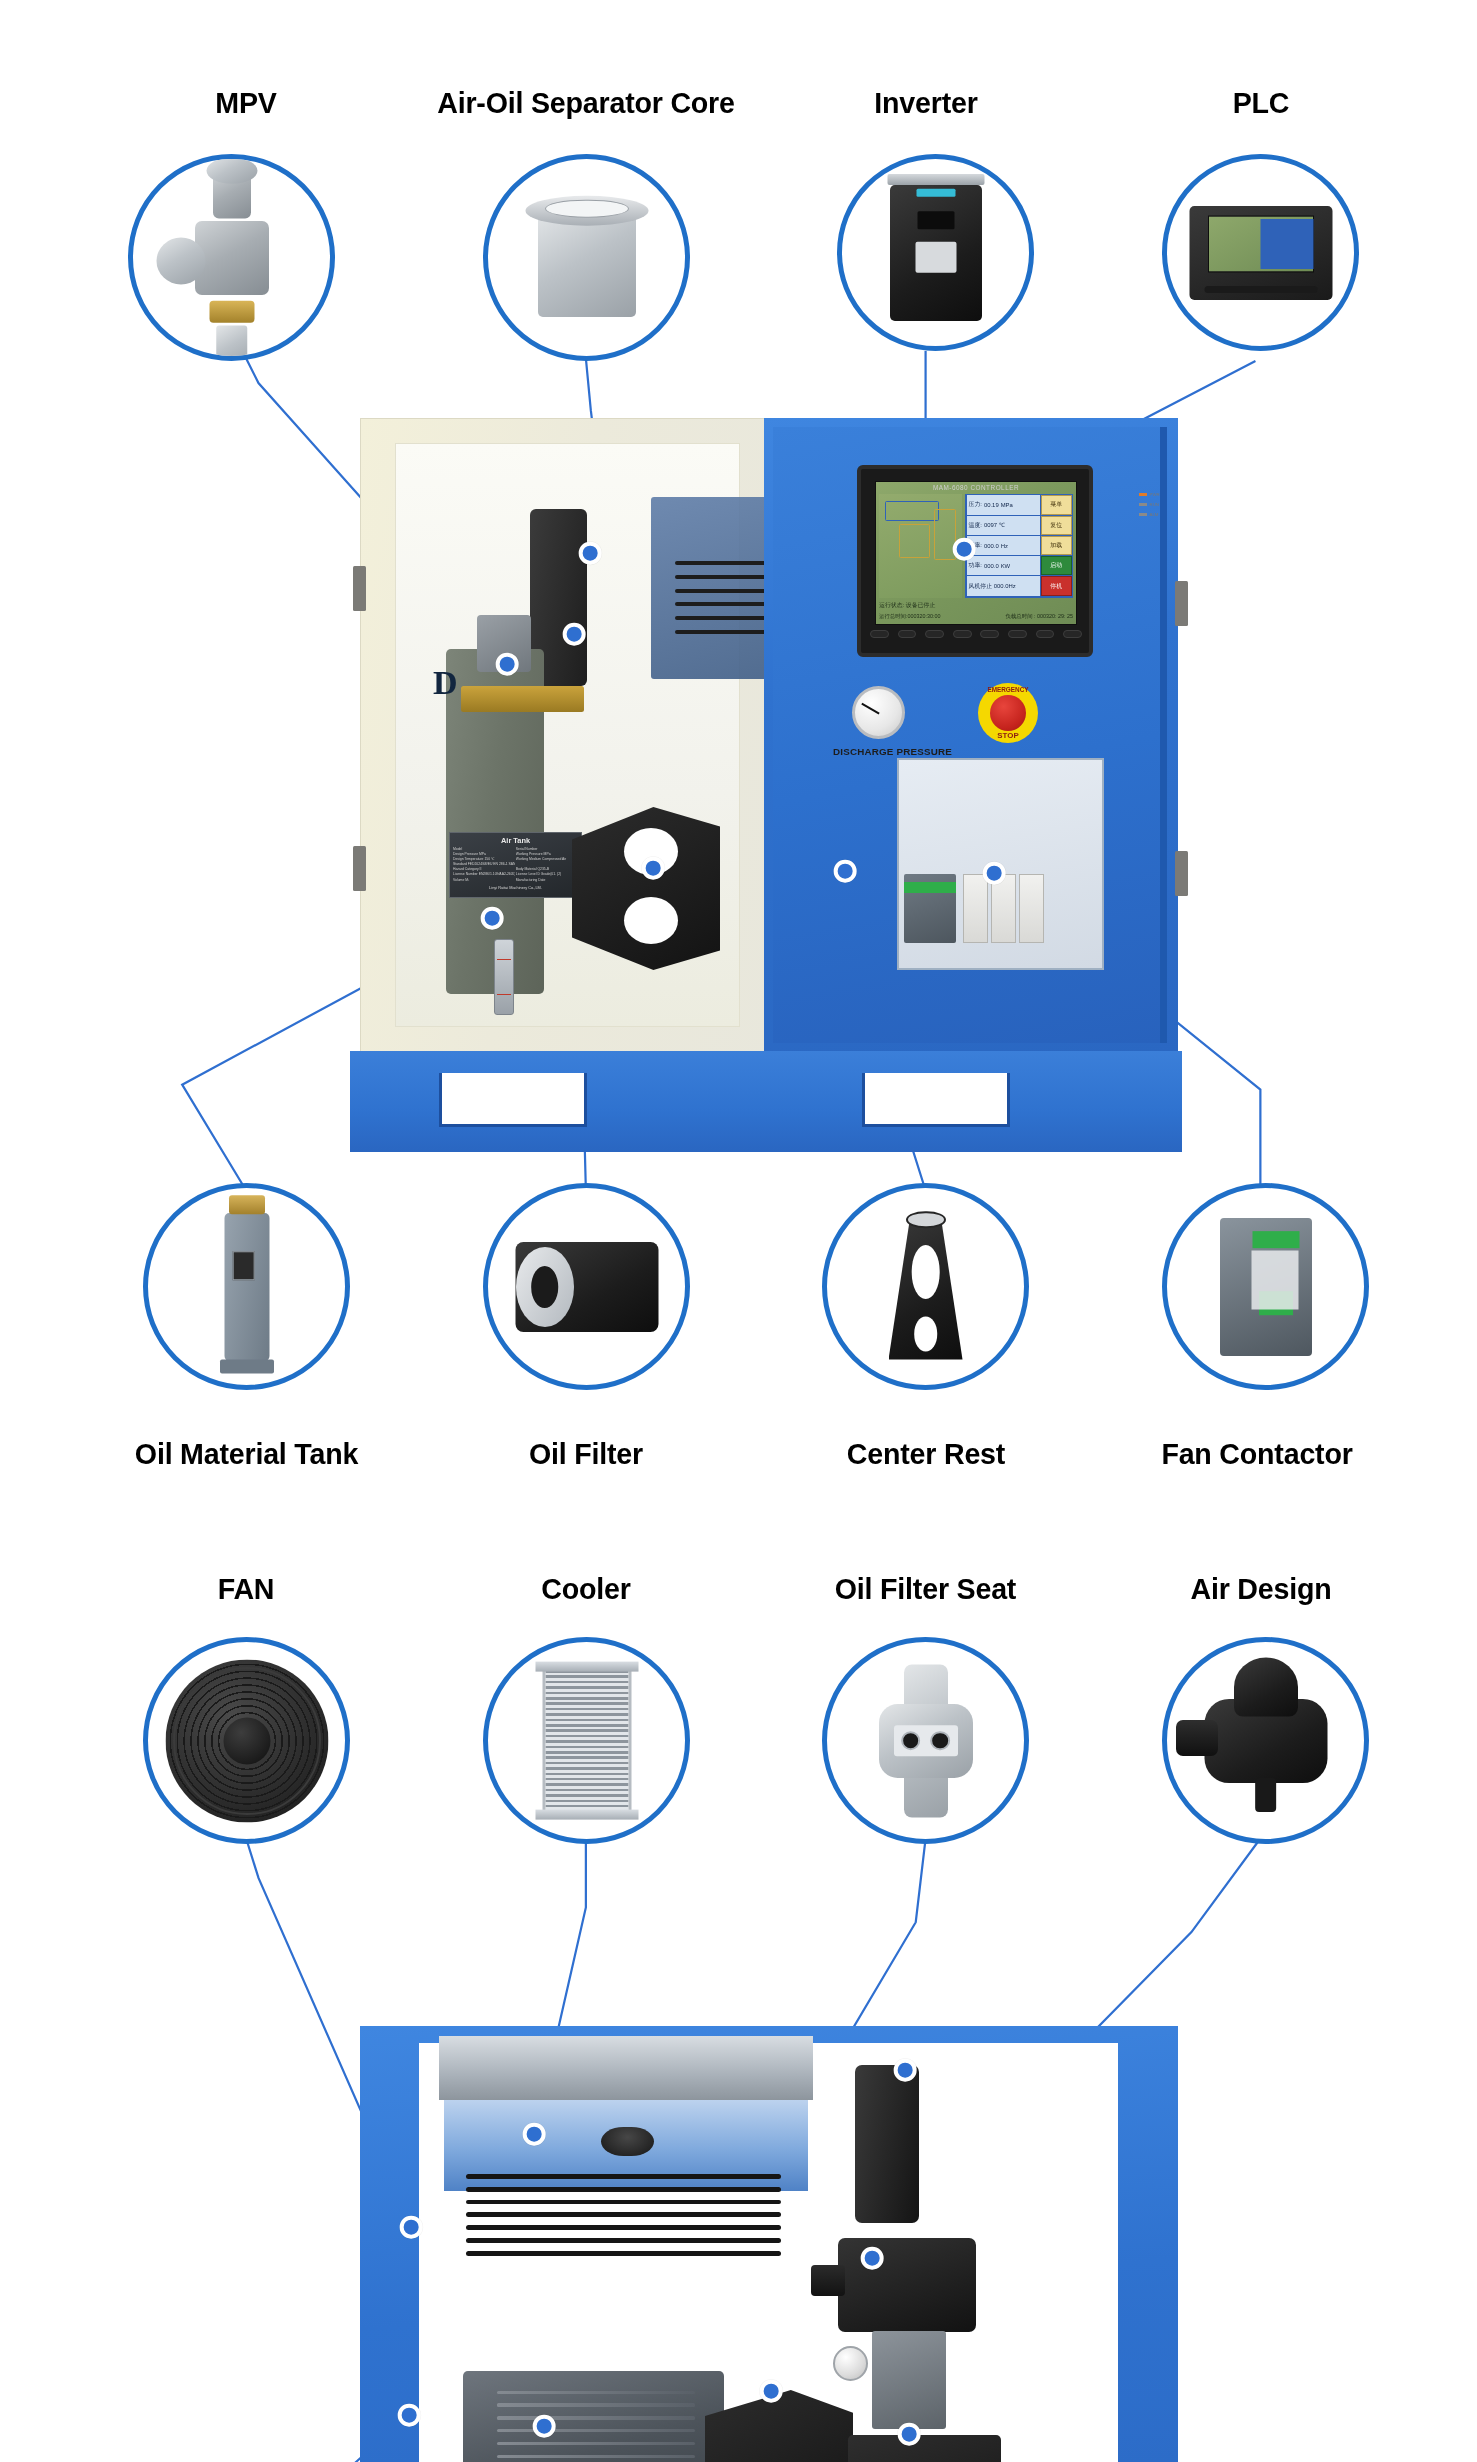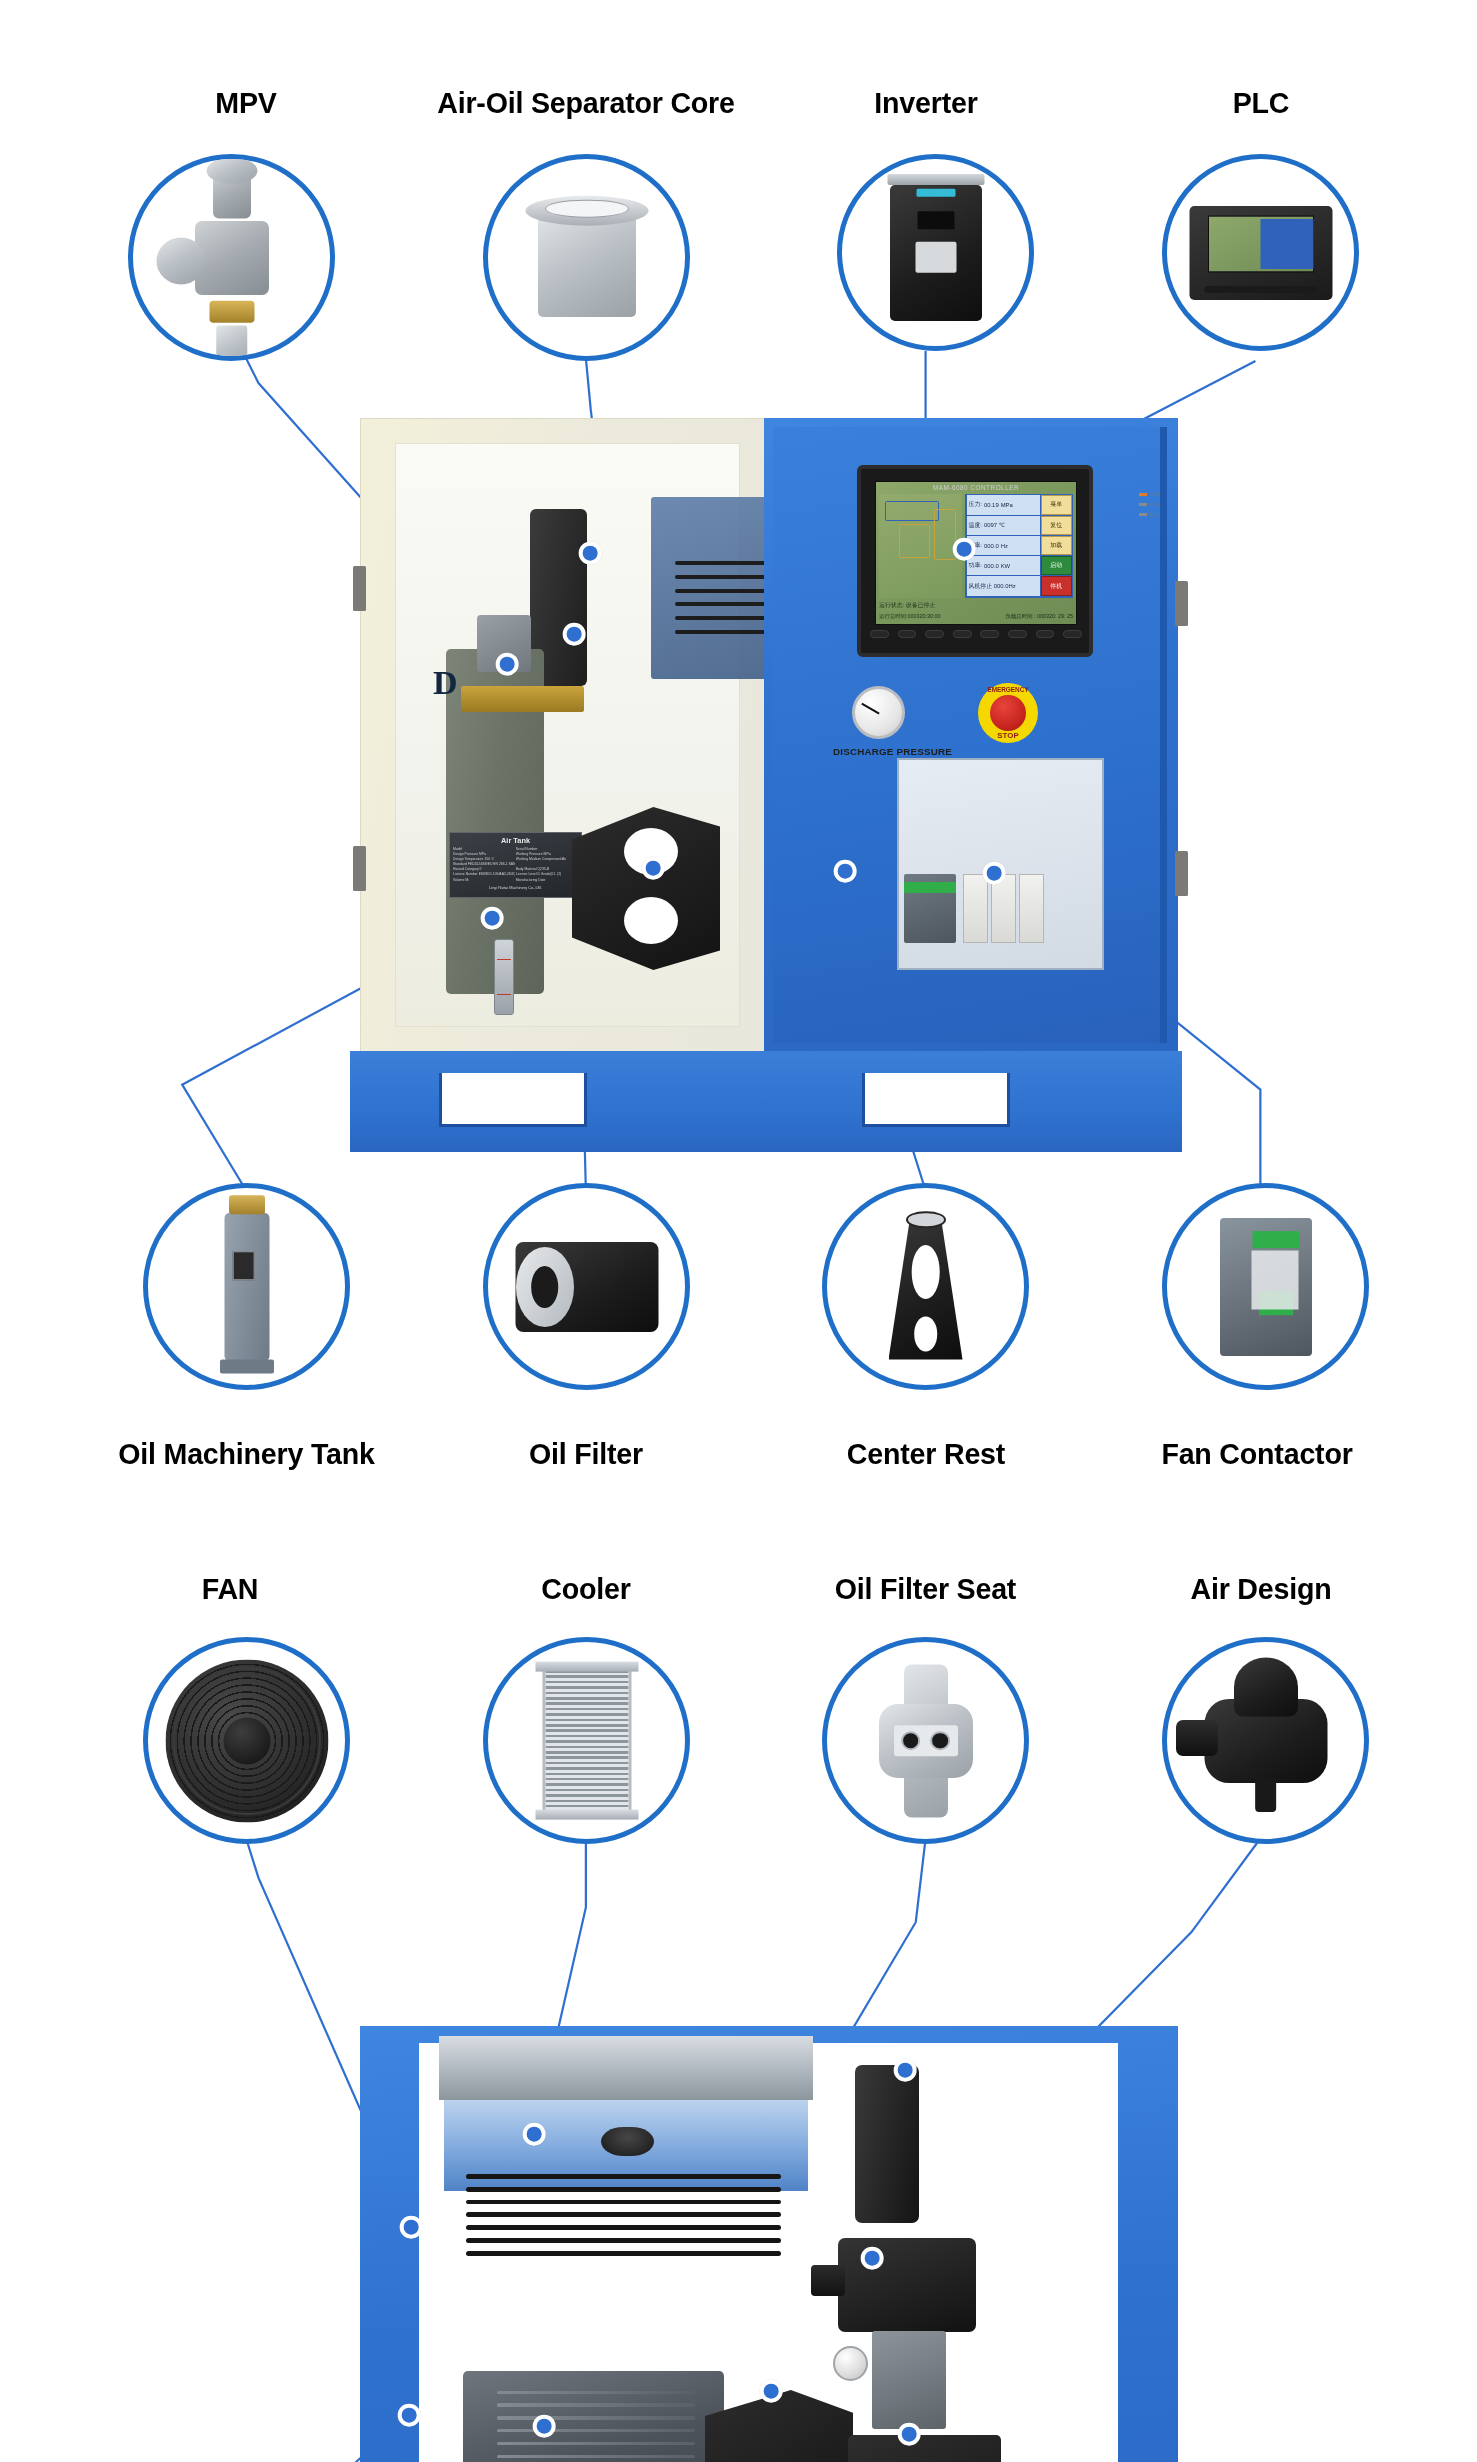--- a/index.html
+++ b/index.html
@@ -541,40 +541,40 @@
 
   <div class="circle" style="left:1162px; top:1147px; width:207px; height:207px;">
     <div class="art">
       <div class="art-center" style="width:92px;height:138px;border-radius:3.9px;background:linear-gradient(160deg,#8a949d,#4e575f);"></div>
       <div class="art-center" style="width:47px;height:17.7px;margin-left:10.8px;margin-top:-47px;background:#2fae4a;"></div>
       <div class="art-center" style="width:34px;height:23.6px;margin-left:10.8px;margin-top:16.7px;background:#2fae4a;"></div>
       <div class="art-center" style="width:47px;height:59px;margin-left:9.8px;margin-top:-6.9px;background:#e8eaec;opacity:.85;"></div>
     </div>
   </div>
 
-  <div class="callout-label lbl-bot" style="left:79px; top:1404px; width:335px;">Oil Machinery Tank</div>
+  <div class="callout-label lbl-bot" style="left:79px; top:1404px; width:335px;">Oil Material Tank</div>
   <div class="callout-label lbl-bot" style="left:458px; top:1404px; width:256px;">Oil Filter</div>
   <div class="callout-label lbl-bot" style="left:798px; top:1404px; width:256px;">Center Rest</div>
   <div class="callout-label lbl-bot" style="left:1119px; top:1404px; width:276px;">Fan Contactor</div>
 </div>
 
 <div class="section" id="section-2">
 
   <svg class="leaders" viewBox="0 0 3000 2940" preserveAspectRatio="none">
     <polyline points="500,600 525,680 835,1385"></polyline>
     <polyline points="1190,600 1190,740 1085,1200"></polyline>
     <polyline points="1880,600 1860,770 1540,1310"></polyline>
     <polyline points="2560,600 2420,790 1775,1445"></polyline>
     <polyline points="500,2290 440,2120 830,1770"></polyline>
     <polyline points="1190,2290 1180,2090 1100,1790"></polyline>
     <polyline points="1880,2290 1810,2100 1560,1820"></polyline>
     <polyline points="2560,2290 2540,2110 1845,1810"></polyline>
   </svg>
 
-  <div class="callout-label lbl-top" style="left:166px; top:32px; width:128px;">FAN</div>
+  <div class="callout-label lbl-top" style="left:182px; top:32px; width:128px;">FAN</div>
   <div class="callout-label lbl-top" style="left:468px; top:32px; width:236px;">Cooler</div>
   <div class="callout-label lbl-top" style="left:773px; top:32px; width:305px;">Oil Filter Seat</div>
   <div class="callout-label lbl-top" style="left:1133px; top:32px; width:256px;">Air Design</div>
 
   <div class="circle" style="left:143px; top:94px; width:207px; height:207px;">
     <div class="art">
       <div class="art-center" style="width:163px;height:163px;border-radius:50%;background:repeating-radial-gradient(circle,#1a1a1a 0 1.5px,transparent 1.5px 6.9px),radial-gradient(circle at 40% 35%,#4a4a4a,#161616);"></div>
       <div class="art-center" style="width:148px;height:148px;border-radius:50%;border:2px solid #3b3b3b;"></div>
       <div class="art-center" style="width:47px;height:47px;border-radius:50%;background:radial-gradient(circle at 38% 32%,#3d3d3d,#0e0e0e);"></div>
     </div>

